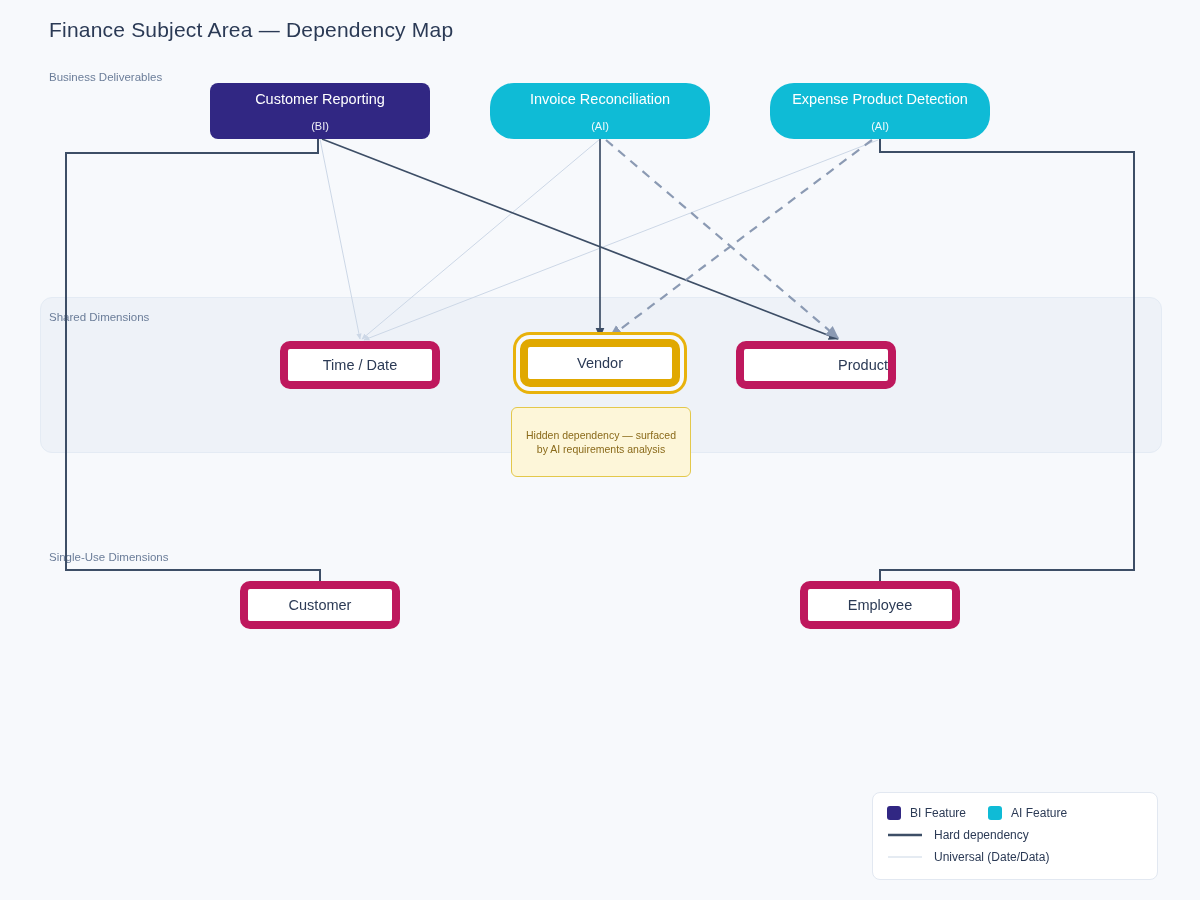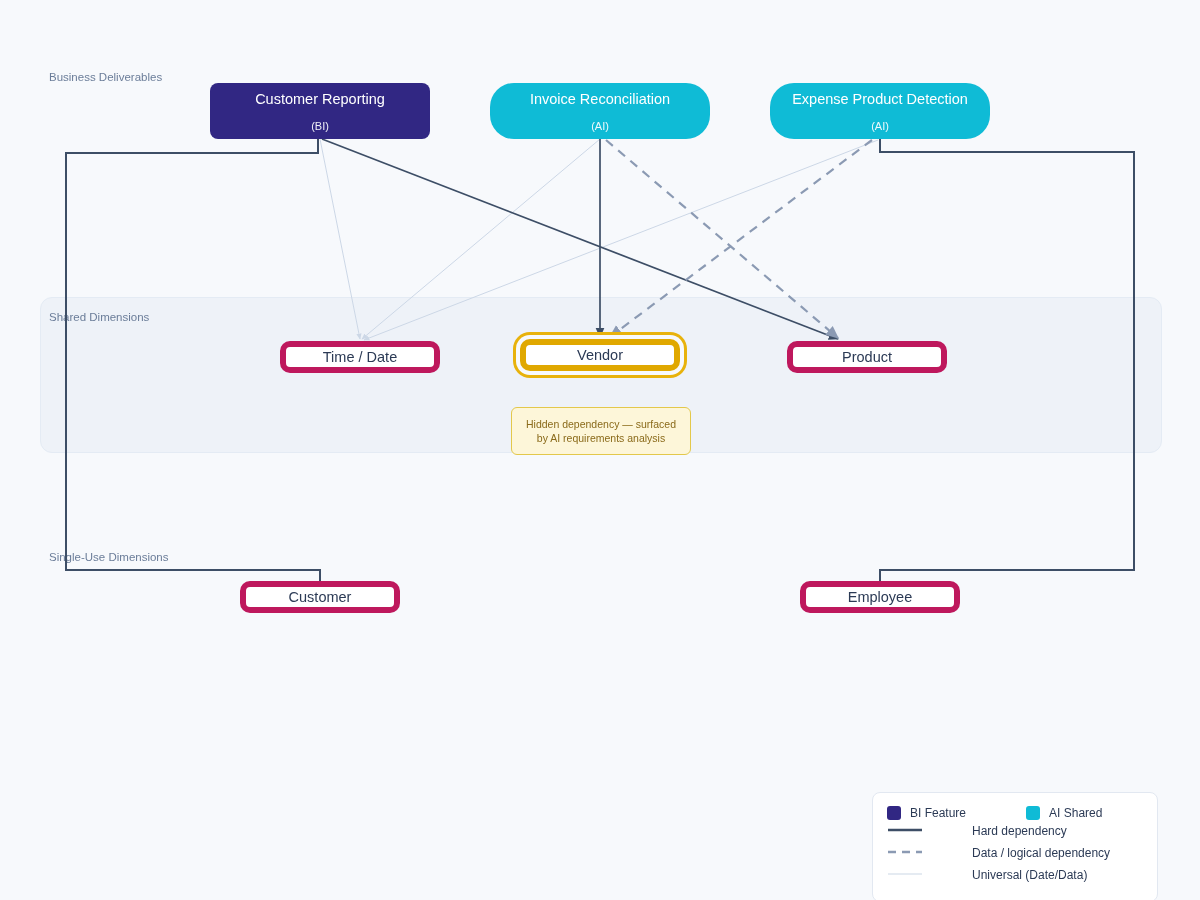--- a/index.html
+++ b/index.html
@@ -89,43 +89,43 @@
     font-size: 11px;
     line-height: 14px;
     opacity: 0.92;
     margin-top: 11px;
   }
   .node-bi { background: #312783; }
   .node-ai { background: #0fbbd6; border-radius: 24px; }
 
   .node-dim {
     width: 160px;
-    height: 32px;
+    height: 48px;
     background: #ffffff;
-    border: 6px solid #be185d;
+    border: 8px solid #be185d;
     color: #2b3a55;
     font-size: 14.5px;
     border-radius: 10px;
   }
 
   
   #node-vendor {
     border-color: #e0a800;
     box-shadow: 0 0 0 4px #f7f9fc, 0 0 0 7px #e8b20b;
     border-radius: 10px;
   }
 
   
   #vendor-note {
     position: absolute;
     left: 511px;
     top: 407px;
     width: 180px;
     box-sizing: border-box;
-    padding: 9px 8px;
+    padding: 20px 8px;
     background: #fdf6d9;
     border: 1px solid #e3c84b;
     border-radius: 6px;
     color: #8a6a1a;
     font-size: 10.5px;
     line-height: 14px;
     text-align: center;
   }
 
   
@@ -135,22 +135,22 @@
     top: 792px;
     width: 286px;
     box-sizing: border-box;
     padding: 9px 14px 11px 14px;
     background: #ffffff;
     border: 1px solid #e2e8f1;
     border-radius: 8px;
   }
   .legend-row {
     display: flex;
+    align-items: center;
     height: 22px;
-    gap: 38px;
   }
   .legend-row.swatches { justify-content: flex-start; }
   .legend-item {
     display: flex;
     align-items: center;
     white-space: nowrap;
   }
   .legend-item + .legend-item { margin-left: 22px; }
   .swatch {
     width: 14px;
@@ -171,20 +171,21 @@
     margin-right: 11px;
     flex: none;
   }
   .line-sample svg { display: block; }
 </style>
 </head>
 <body>
 
 <div id="canvas">
 
+  <div id="page-title">Finance Subject Area — Dependency Map</div>
 
   <div id="shared-panel"></div>
 
   <div class="band-label" id="band-label-business">Business Deliverables</div>
   <div class="band-label" id="band-label-shared">Shared Dimensions</div>
   <div class="band-label" id="band-label-single">Single-Use Dimensions</div>
 
   <svg id="edge-layer" viewBox="0 0 1200 900" xmlns="http://www.w3.org/2000/svg">
     <defs>
       <marker id="arrow-hard" markerWidth="7" markerHeight="7" refX="5.4" refY="3" orient="auto">
@@ -230,21 +231,21 @@
   </div>
 
   <div class="node node-dim" id="node-time-date" style="left:280px; top:341px;">
     <span>Time / Date</span>
   </div>
 
   <div class="node node-dim" id="node-vendor" style="left:520px; top:339px;">
     <span>Vendor</span>
   </div>
 
-  <div class="node node-dim" id="node-product" style="left:787px; top:341px;">
+  <div class="node node-dim" id="node-product" style="left:736px; top:341px;align-items:flex-end;">
     <span>Product</span>
   </div>
 
   <div id="vendor-note">
     <div>Hidden dependency — surfaced</div>
     <div>by AI requirements analysis</div>
   </div>
 
   <div class="node node-dim" id="node-customer" style="left:240px; top:581px;">
     <span>Customer</span>
@@ -255,41 +256,33 @@
   </div>
 
   <div id="legend">
     <div class="legend-row swatches">
       <div class="legend-item">
         <span class="swatch swatch-bi"></span>
         <span class="legend-label">BI Feature</span>
       </div>
       <div class="legend-item">
         <span class="swatch swatch-ai"></span>
-        <span class="legend-label">AI Shared</span>
+        <span class="legend-label">AI Feature</span>
       </div>
     </div>
 
     <div class="legend-row">
       <span class="line-sample">
         <svg width="36" height="12" viewBox="0 0 36 12" xmlns="http://www.w3.org/2000/svg">
           <line x1="1" y1="6" x2="35" y2="6" stroke="#3d4e66" stroke-width="2.4"></line>
         </svg>
       </span>
       <span class="legend-label">Hard dependency</span>
     </div>
 
-    <div class="legend-row">
-      <span class="line-sample">
-        <svg width="36" height="12" viewBox="0 0 36 12" xmlns="http://www.w3.org/2000/svg">
-          <line x1="1" y1="6" x2="35" y2="6" stroke="#8b9ab3" stroke-width="2.4" stroke-dasharray="8 6"></line>
-        </svg>
-      </span>
-      <span class="legend-label">Data / logical dependency</span>
-    </div>
 
     <div class="legend-row">
       <span class="line-sample">
         <svg width="36" height="12" viewBox="0 0 36 12" xmlns="http://www.w3.org/2000/svg">
           <line x1="1" y1="6" x2="35" y2="6" stroke="#ccd7e6" stroke-width="1.2"></line>
         </svg>
       </span>
       <span class="legend-label">Universal (Date/Data)</span>
     </div>
   </div>

